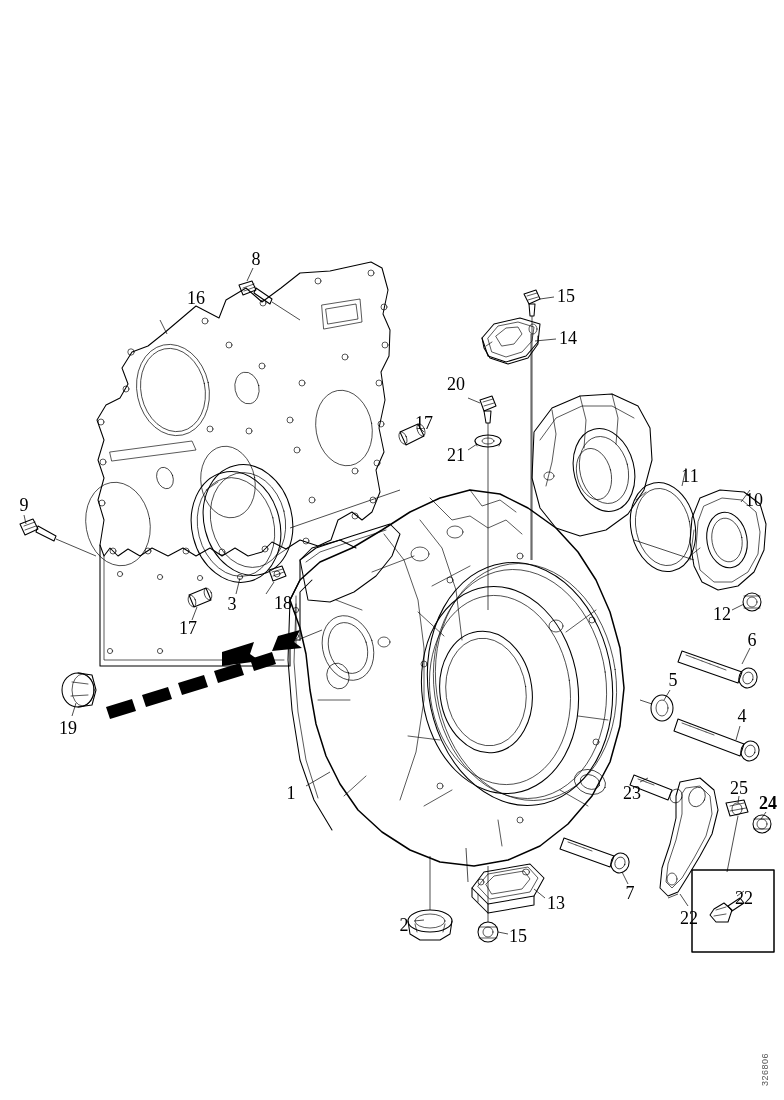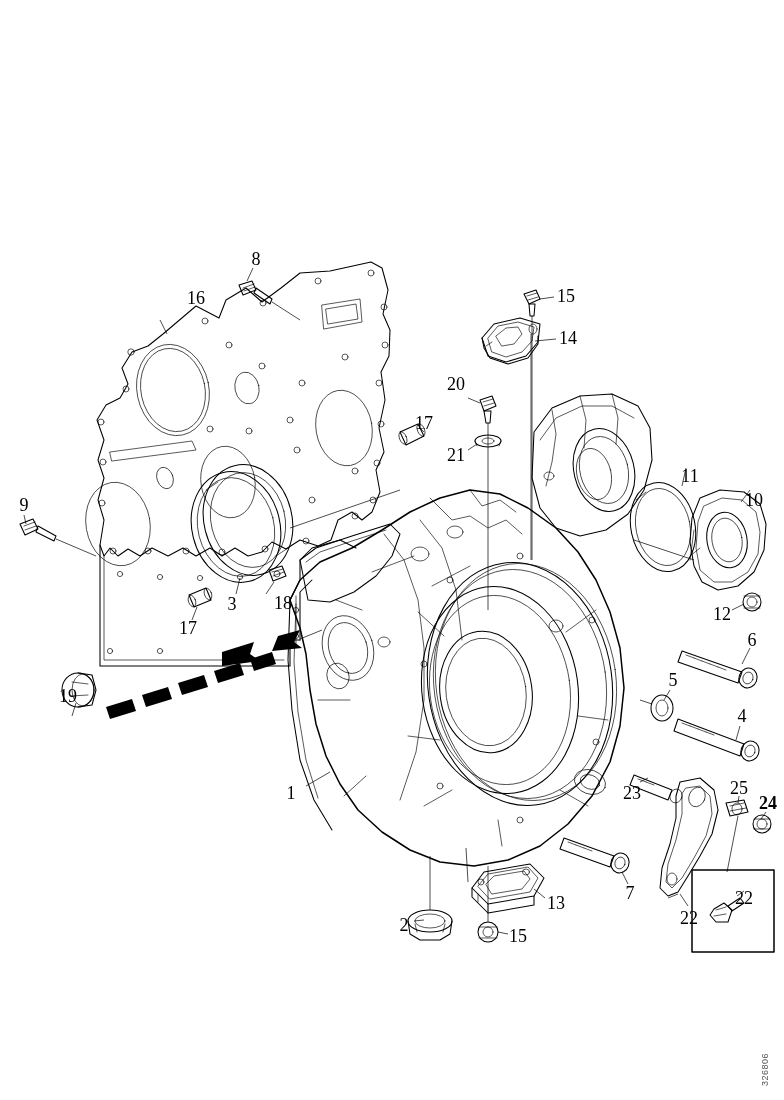--- a/index.html
+++ b/index.html
@@ -480,21 +480,21 @@
     <span class="callout" style="left:690px;  top:456px;margin-top:20px;">11</span>
     <span class="callout" style="left:722px;  top:614px;">12</span>
     <span class="callout" style="left:556px;  top:903px;">13</span>
     <span class="callout" style="left:568px;  top:338px;">14</span>
     <span class="callout" style="left:566px;  top:296px;">15</span>
     <span class="callout" style="left:518px;  top:936px;">15</span>
     <span class="callout" style="left:152px;  top:298px;margin-left:44px;">16</span>
     <span class="callout" style="left:424px;  top:423px;">17</span>
     <span class="callout" style="left:188px;  top:628px;">17</span>
     <span class="callout" style="left:263px;  top:603px;margin-left:20px;">18</span>
-    <span class="callout" style="left:68px;   top:696px;">19</span>
+    <span class="callout" style="left:68px;   top:728px;">19</span>
     <span class="callout" style="left:456px;  top:384px;text-align:right;">20</span>
     <span class="callout" style="left:456px;  top:455px;">21</span>
     <span class="callout" style="left:689px;  top:918px;">22</span>
     <span class="callout" style="left:632px;  top:793px;">23</span>
     <span class="callout" style="left:768px;  top:803px;font-weight:bold;">24</span>
     <span class="callout" style="left:739px;  top:788px;">25</span>
     <span class="callout" style="left:744px;  top:898px;">22</span>
   </div>
 
   <div class="watermark">326806</div>

